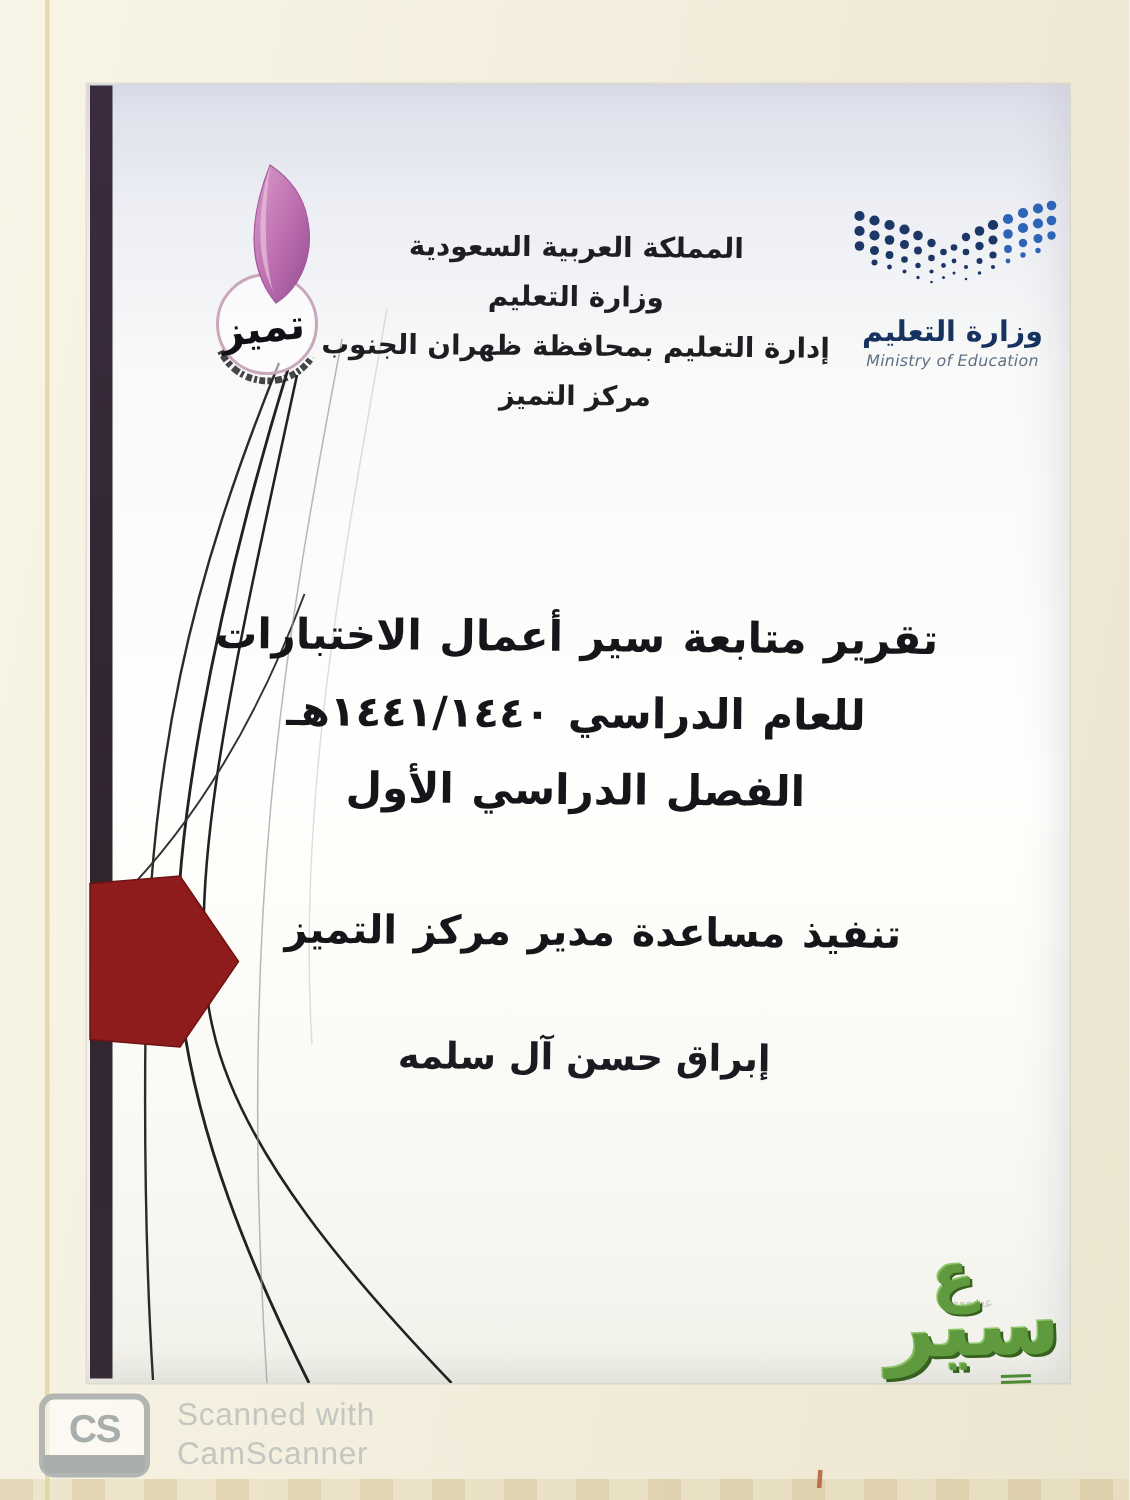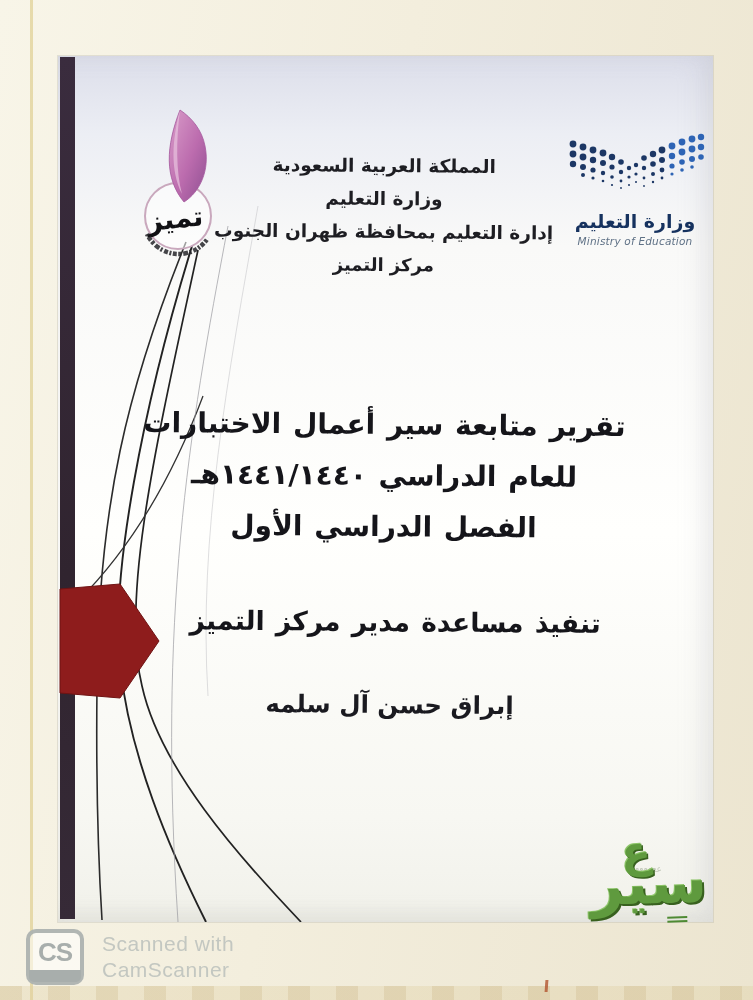--- a/index.html
+++ b/index.html
@@ -59,21 +59,21 @@
     transform:rotate(-2deg);}
   .asir-ain{position:absolute;left:34px;top:-2px;font-size:44px;font-weight:bold;
     text-shadow:1.5px 1.5px 0 #38611f,-1px -1px 0 #8cc468;}
   .asir-base{position:absolute;left:2px;top:22px;font-size:58px;font-weight:bold;direction:rtl;
     text-shadow:2px 2px 0 #38611f,-1px -1px 0 #8cc468;}
   .asir-caption{position:absolute;left:78px;top:88px;width:20px;}
   .asir-caption i{display:block;height:2.5px;margin:1.5px 0;background:#4e8a33;}
 
   
   .cam{position:absolute;left:26px;top:929px;display:flex;align-items:flex-start;}
-  .cs-badge{position:relative;width:58px;height:56px;border:4px solid rgba(168,174,172,.9);
+  .cs-badge{position:relative;width:74px;height:56px;border:4px solid rgba(168,174,172,.9);
     border-radius:10px;background:rgba(255,255,255,.55);box-sizing:border-box;}
   .cs-badge .cs-txt{position:absolute;left:0;right:0;top:4px;text-align:center;
     font-family:"Liberation Sans",sans-serif;font-size:26px;font-weight:bold;color:#a8aeac;letter-spacing:-1px;}
   .cs-badge .cs-foot{position:absolute;left:-1px;right:-1px;bottom:-1px;height:12px;
     background:#a8aeac;border-radius:0 0 5px 5px;}
   .cam-text{margin-left:18px;font-family:"Liberation Sans",sans-serif;font-size:21px;
     line-height:1.25;color:#c3c7c1;letter-spacing:.5px;margin-top:2px;}
 </style>
 </head>
 <body>

